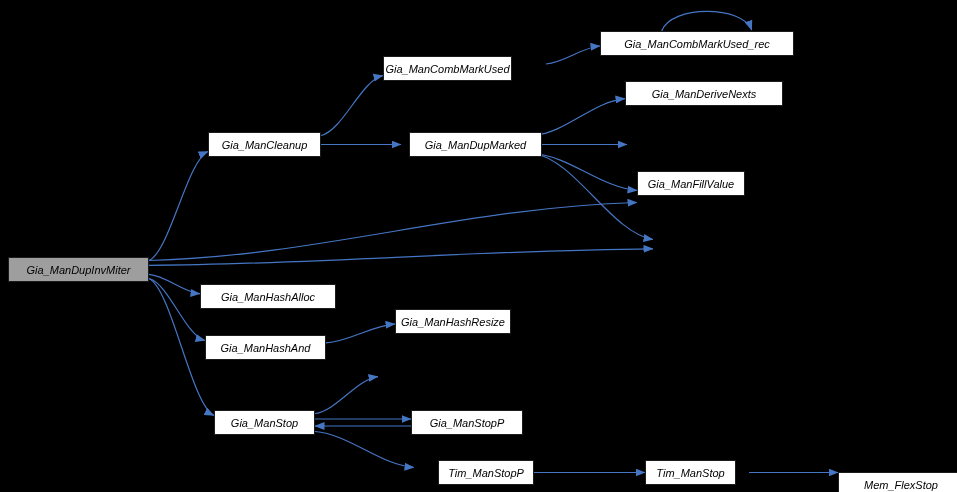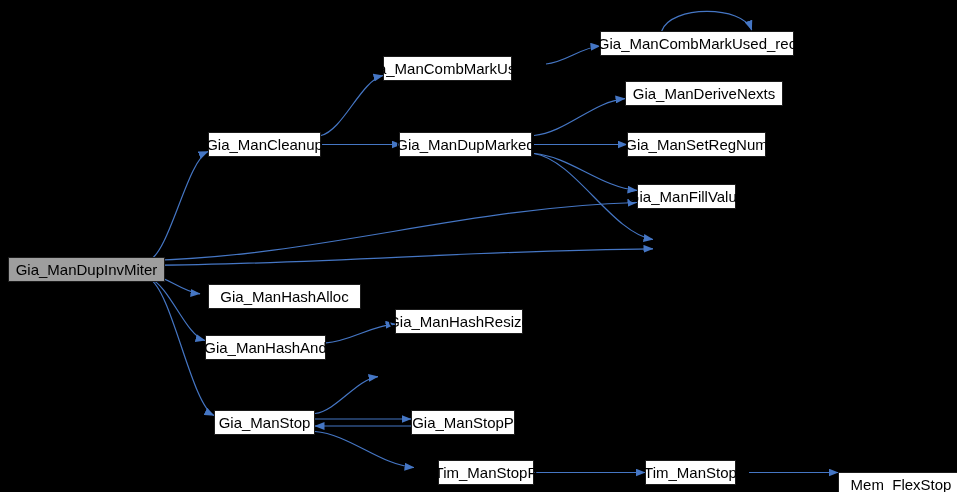--- a/index.html
+++ b/index.html
@@ -13,41 +13,42 @@
   #edges{position:absolute;left:0;top:0;pointer-events:none;}
   .edge{fill:none;stroke:var(--edge,#4576c4);stroke-width:1.2;}
   .node{
     position:absolute;
     box-sizing:border-box;
     height:25px;
     display:flex;align-items:center;justify-content:center;
     background:var(--node_fill,#ffffff);
     border:1px solid var(--node_border,#1c1c1c);
     color:var(--text,#000000);
-    font-size:15px;
+    font-size:11px;
     white-space:nowrap;
     cursor:pointer;
     z-index:2;
+    font-style:italic;
   }
   .node.root{background:var(--root_fill,#9e9e9e);cursor:default;}
-  #n-dupinvmiter{left:8px;top:257px;width:157px}
+  #n-dupinvmiter{left:8px;top:257px;width:141px}
   #n-cleanup{left:208px;top:132px;width:113px}
   #n-combmarkused{left:383px;top:56px;width:129px}
   #n-combmarkused_rec{left:600px;top:31px;width:194px}
-  #n-dupmarked{left:399px;top:132px;width:133px}
+  #n-dupmarked{left:409px;top:132px;width:133px}
   #n-derivenexts{left:625px;top:81px;width:158px}
   #n-setregnum{left:627px;top:132px;width:139px}
-  #n-fillvalue{left:637px;top:184px;width:99px}
+  #n-fillvalue{left:637px;top:171px;width:108px}
   #n-start{left:653px;top:234px;width:95px}
-  #n-hashalloc{left:208px;top:284px;width:153px}
+  #n-hashalloc{left:200px;top:284px;width:136px}
   #n-hashand{left:205px;top:335px;width:121px}
-  #n-hashresize{left:395px;top:309px;width:128px}
+  #n-hashresize{left:395px;top:309px;width:116px}
   #n-stop{left:214px;top:410px;width:101px}
   #n-staticfanoutstop{left:378px;top:359px;width:179px}
-  #n-stopp{left:411px;top:410px;width:104px}
+  #n-stopp{left:411px;top:410px;width:112px}
   #n-timstopp{left:438px;top:460px;width:96px}
   #n-timstop{left:645px;top:460px;width:91px}
   #n-memflexstop{left:838px;top:472px;width:126px}
 </style>
 </head>
 <body>
 
 <div class="canvas">
 
   <svg id="edges" width="957" height="492">
@@ -78,21 +79,20 @@
       <path d="M 522 472.5 C 565.05 472.5, 601.95 472.5, 645 472.5" class="edge" marker-end="url(#arrow)"></path>
       <path d="M 749 472.5 C 780.15 472.5, 806.85 472.5, 838 472.5" class="edge" marker-end="url(#arrow)"></path>
     </svg>
 
   <div class="node root" id="n-dupinvmiter">Gia_ManDupInvMiter</div>
   <div class="node" id="n-cleanup">Gia_ManCleanup</div>
   <div class="node" id="n-combmarkused">Gia_ManCombMarkUsed</div>
   <div class="node" id="n-combmarkused_rec">Gia_ManCombMarkUsed_rec</div>
   <div class="node" id="n-dupmarked">Gia_ManDupMarked</div>
   <div class="node" id="n-derivenexts">Gia_ManDeriveNexts</div>
-  <div class="node" id="n-setregnum">Gia_ManSetRegNum</div>
   <div class="node" id="n-fillvalue">Gia_ManFillValue</div>
   <div class="node" id="n-hashalloc">Gia_ManHashAlloc</div>
   <div class="node" id="n-hashand">Gia_ManHashAnd</div>
   <div class="node" id="n-hashresize">Gia_ManHashResize</div>
   <div class="node" id="n-stop">Gia_ManStop</div>
   <div class="node" id="n-stopp">Gia_ManStopP</div>
   <div class="node" id="n-timstopp">Tim_ManStopP</div>
   <div class="node" id="n-timstop">Tim_ManStop</div>
   <div class="node" id="n-memflexstop">Mem_FlexStop</div>
 

